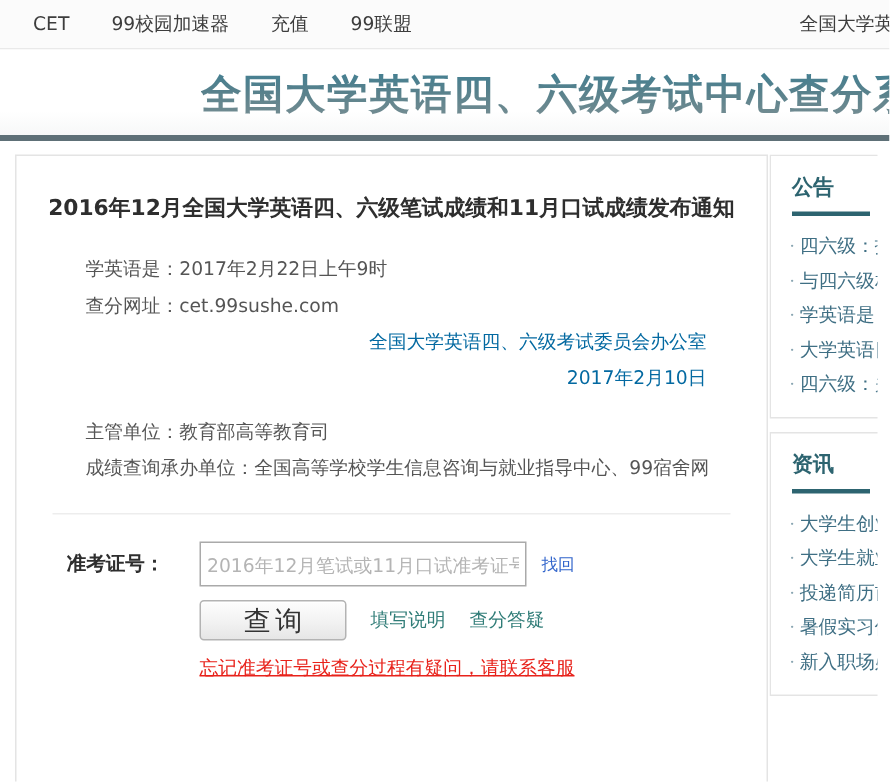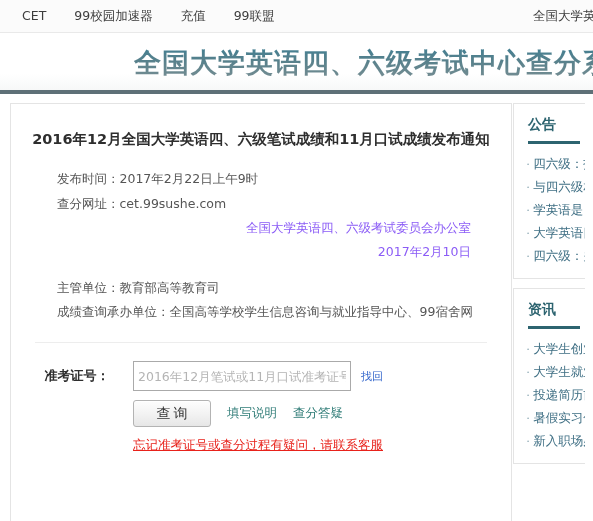--- a/index.html
+++ b/index.html
@@ -107,21 +107,21 @@
     white-space: nowrap;
   }
   .notice-line {
     font-size: 12.5px;
     color: #555555;
     line-height: 25px;
     padding-left: 28px;
   }
   .notice-right {
     font-size: 12.5px;
-    color: #8b5cf6;
+    color: #0369a1;
     line-height: 24px;
     text-align: right;
     padding-right: 22px;
   }
   .notice-gap { height: 12px; }
   .org-line {
     font-size: 12.5px;
     color: #555555;
     line-height: 24px;
     padding-left: 28px;
@@ -173,27 +173,27 @@
     text-decoration: none;
     cursor: pointer;
   }
   .btn-row {
     display: flex;
     align-items: center;
     margin-top: 3px;
   }
   .btn-spacer { width: 104px; }
   .query-btn {
-    width: 78px;
+    width: 98px;
     height: 27px;
     border: 1px solid #b3b3b3;
     border-radius: 3px;
     background: linear-gradient(to bottom, #fdfdfd 0%, #f3f3f3 50%, #e6e6e6 100%);
     font-family: "DejaVu Sans", "Liberation Sans", sans-serif;
-    font-size: 14px;
+    font-size: 18px;
     color: #333333;
     letter-spacing: 3px;
     text-indent: 3px;
     cursor: pointer;
     box-shadow: inset 0 1px 0 #ffffff;
   }
   .aux-link {
     margin-left: 16px;
     font-size: 12.5px;
     color: #2f7c77;
@@ -270,21 +270,21 @@
 <div class="banner">
   <div class="banner-title">全国大学英语四、六级考试中心查分系统</div>
 </div>
 
 <div class="page">
 
   <div class="content-card">
 
     <div class="notice-title">2016年12月全国大学英语四、六级笔试成绩和11月口试成绩发布通知</div>
 
-    <div class="notice-line">发布时间：2017年2月22日上午9时</div>
+    <div class="notice-line">学英语是：2017年2月22日上午9时</div>
     <div class="notice-line">查分网址：cet.99sushe.com</div>
 
     <div class="notice-right">全国大学英语四、六级考试委员会办公室</div>
     <div class="notice-right">2017年2月10日</div>
 
     <div class="notice-gap"></div>
 
     <div class="org-line">主管单位：教育部高等教育司</div>
     <div class="org-line">成绩查询承办单位：全国高等学校学生信息咨询与就业指导中心、99宿舍网</div>
 

